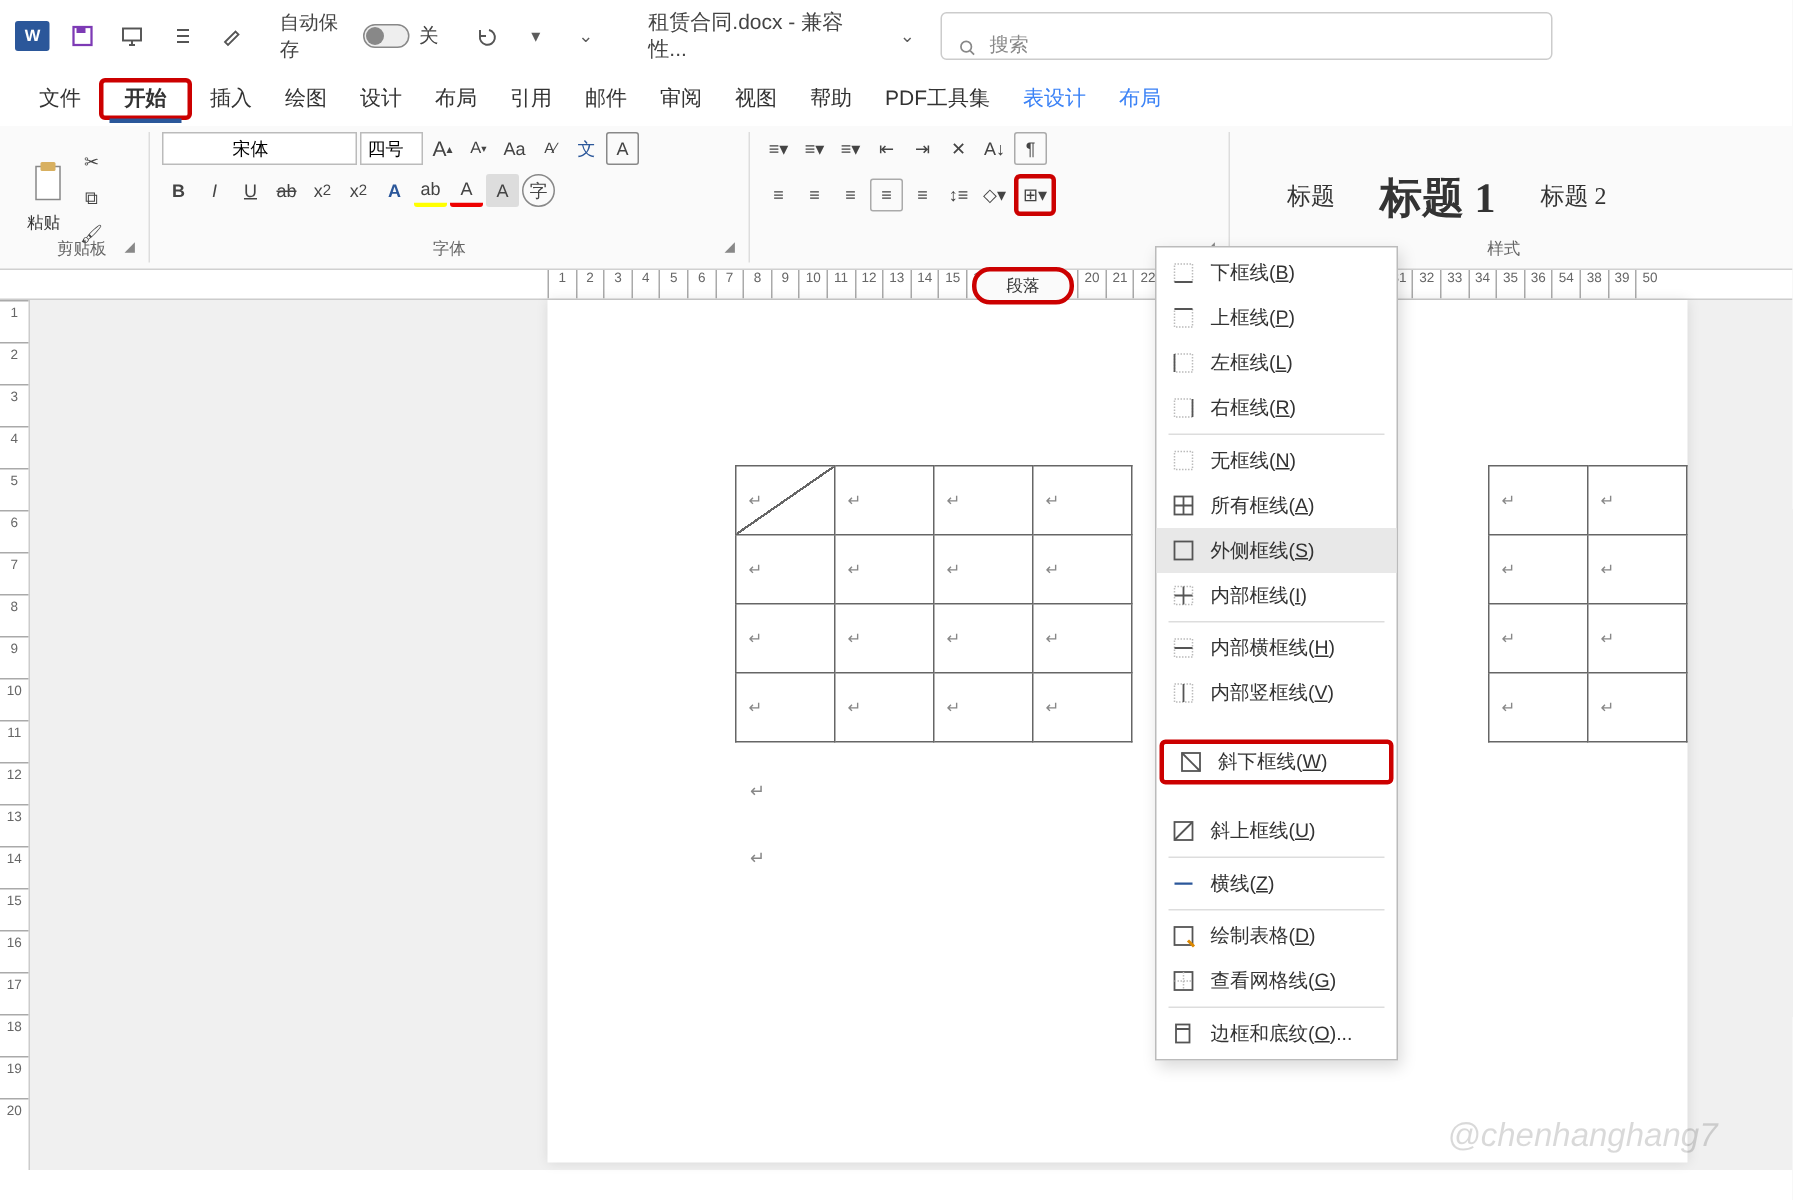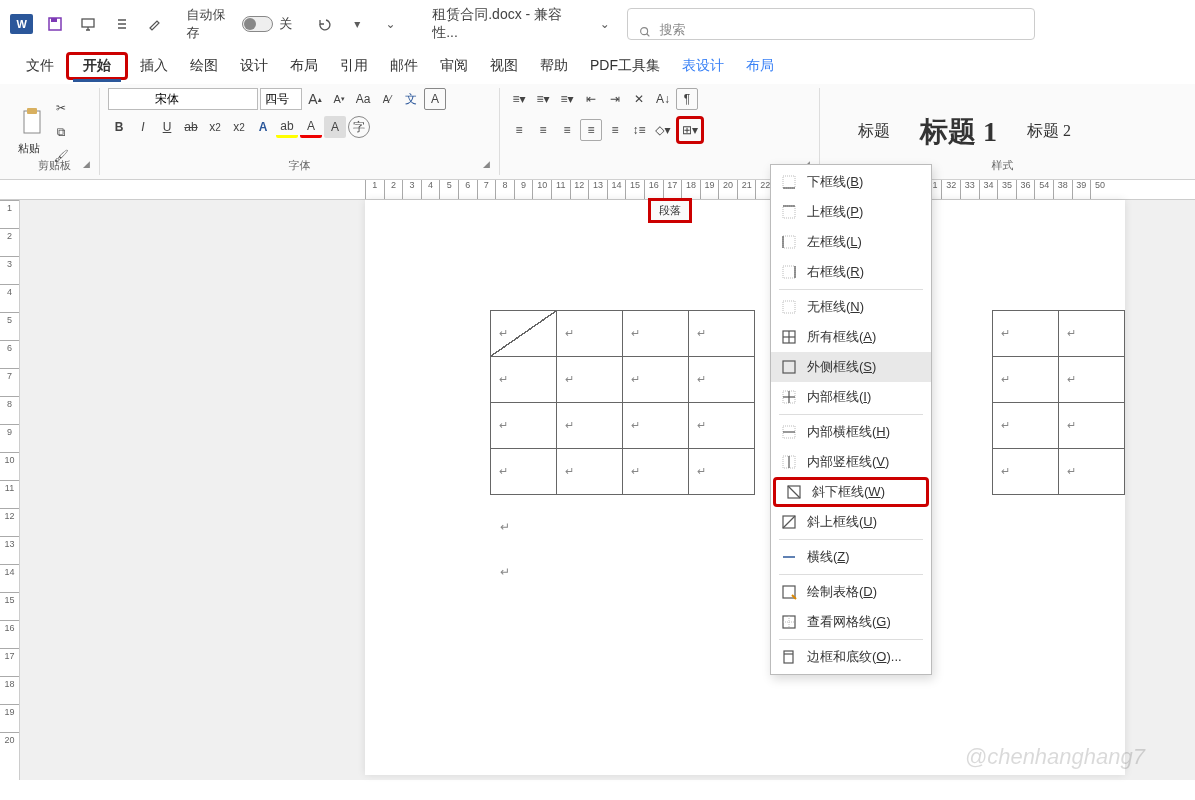--- a/index.html
+++ b/index.html
@@ -25,56 +25,56 @@
 
 
 .ribbon { height: 96px; border-bottom: 1px solid #d0d0d0; display: flex; padding: 4px 10px; background: #fafafa; }
 .group { border-right: 1px solid #ddd; padding: 0 8px; display: flex; flex-direction: column; position: relative; }
 .group-label { text-align: center; font-size: 11px; color: #666; position: absolute; bottom: 2px; left: 0; right: 0; }
 .group-content { flex: 1; display: flex; align-items: center; gap: 4px; }
 .grp-col { display: flex; flex-direction: column; gap: 2px; }
 .grp-row { display: flex; gap: 2px; align-items: center; }
 .rbtn { min-width: 22px; height: 22px; display: flex; align-items: center; justify-content: center; cursor: pointer; border-radius: 2px; color: #444; font-size: 12px; }
 .font-select { height: 22px; border: 1px solid #bbb; font-size: 12px; padding: 0 4px; }
-.font-name { width: 150px; padding-left: 46px; }
+.font-name { width: 130px; padding-left: 46px; }
 .font-size { width: 42px; }
 .launcher { position: absolute; bottom: 4px; right: 4px; width: 12px; height: 12px; font-size: 9px; color: #888; cursor: pointer; }
 .underline-color { border-bottom: 3px solid #e00; }
 .underline-yellow { border-bottom: 3px solid #ff0; }
 .border-btn-wrap { border: 3px solid #c00; border-radius: 4px; padding: 0; }
 
 
 .styles-gallery { display: flex; align-items: center; gap: 30px; padding: 0 30px; }
 .style-item { font-family: "SimSun", serif; cursor: pointer; }
 .style-h1 { font-size: 28px; font-weight: bold; }
 .style-h2 { font-size: 16px; }
 
 
 .dropdown { position: absolute; top: 164px; left: 770px; width: 162px; background: #fff; border: 1px solid #bbb; box-shadow: 2px 4px 10px rgba(0,0,0,.15); z-index: 100; padding: 2px 0; }
 .menu-item { height: 30px; display: flex; align-items: center; padding: 0 10px; gap: 10px; font-size: 13px; cursor: pointer; }
 .menu-item:hover, .menu-item.hover { background: #e8e8e8; }
 .menu-item .underline { text-decoration: underline; }
 .menu-sep { height: 1px; background: #ddd; margin: 2px 8px; }
 .menu-icon { width: 16px; height: 16px; display: flex; align-items: center; justify-content: center; }
-.menu-item.boxed { border: 3px solid #c00; border-radius: 4px; margin: 0 2px; }
+.menu-item.boxed { border: 3px solid #c00; border-radius: 4px; margin: 16px 2px; }
 
 
 .workspace { position: relative; height: 600px; background: #f0f0f0; }
 .h-ruler { height: 20px; background: #fff; border-bottom: 1px solid #ccc; display: flex; font-size: 9px; color: #666; overflow: hidden; padding-left: 365px; }
 .h-ruler span { display: inline-block; width: 18.6px; text-align: center; border-left: 1px solid #aaa; }
 .v-ruler { position: absolute; left: 0; top: 20px; width: 20px; bottom: 0; background: #fff; border-right: 1px solid #ccc; font-size: 9px; color: #666; }
 .v-ruler div { height: 28px; border-top: 1px solid #aaa; text-align: center; padding-top: 2px; }
 .page { position: absolute; left: 365px; top: 20px; width: 760px; height: 575px; background: #fff; box-shadow: 0 0 8px rgba(0,0,0,.1); }
 .doc-table { position: absolute; left: 125px; top: 110px; border-collapse: collapse; }
 .doc-table td { border: 1px solid #666; width: 70px; height: 46px; padding: 4px 8px; color: #888; font-size: 11px; position: relative; }
 .doc-table td.diag::before { content: ''; position: absolute; left: 0; top: 0; right: 0; bottom: 0; background: linear-gradient(to bottom right, transparent 49%, #666 49%, #666 51%, transparent 51%); }
 .para-mark { position: absolute; color: #888; font-size: 12px; }
 
 
-.para-label-box { position: absolute; top: 178px; left: 648px; border: 3px solid #c00; border-radius: 0; padding: 2px 8px; font-size: 11px; background: #fafafa; z-index: 50; margin-top: 20px; }
+.para-label-box { position: absolute; top: 178px; left: 648px; border: 3px solid #c00; border-radius: 12px; padding: 2px 20px; font-size: 11px; background: #fafafa; z-index: 50; }
 
 .watermark { position: absolute; bottom: 30px; right: 50px; font-size: 22px; color: rgba(0,0,0,.15); font-style: italic; }
 </style>
 </head>
 <body>
 
 <div class="titlebar">
   <div class="app-icon">W</div>
   <div class="qat-btn">
       <svg viewBox="0 0 16 16">

